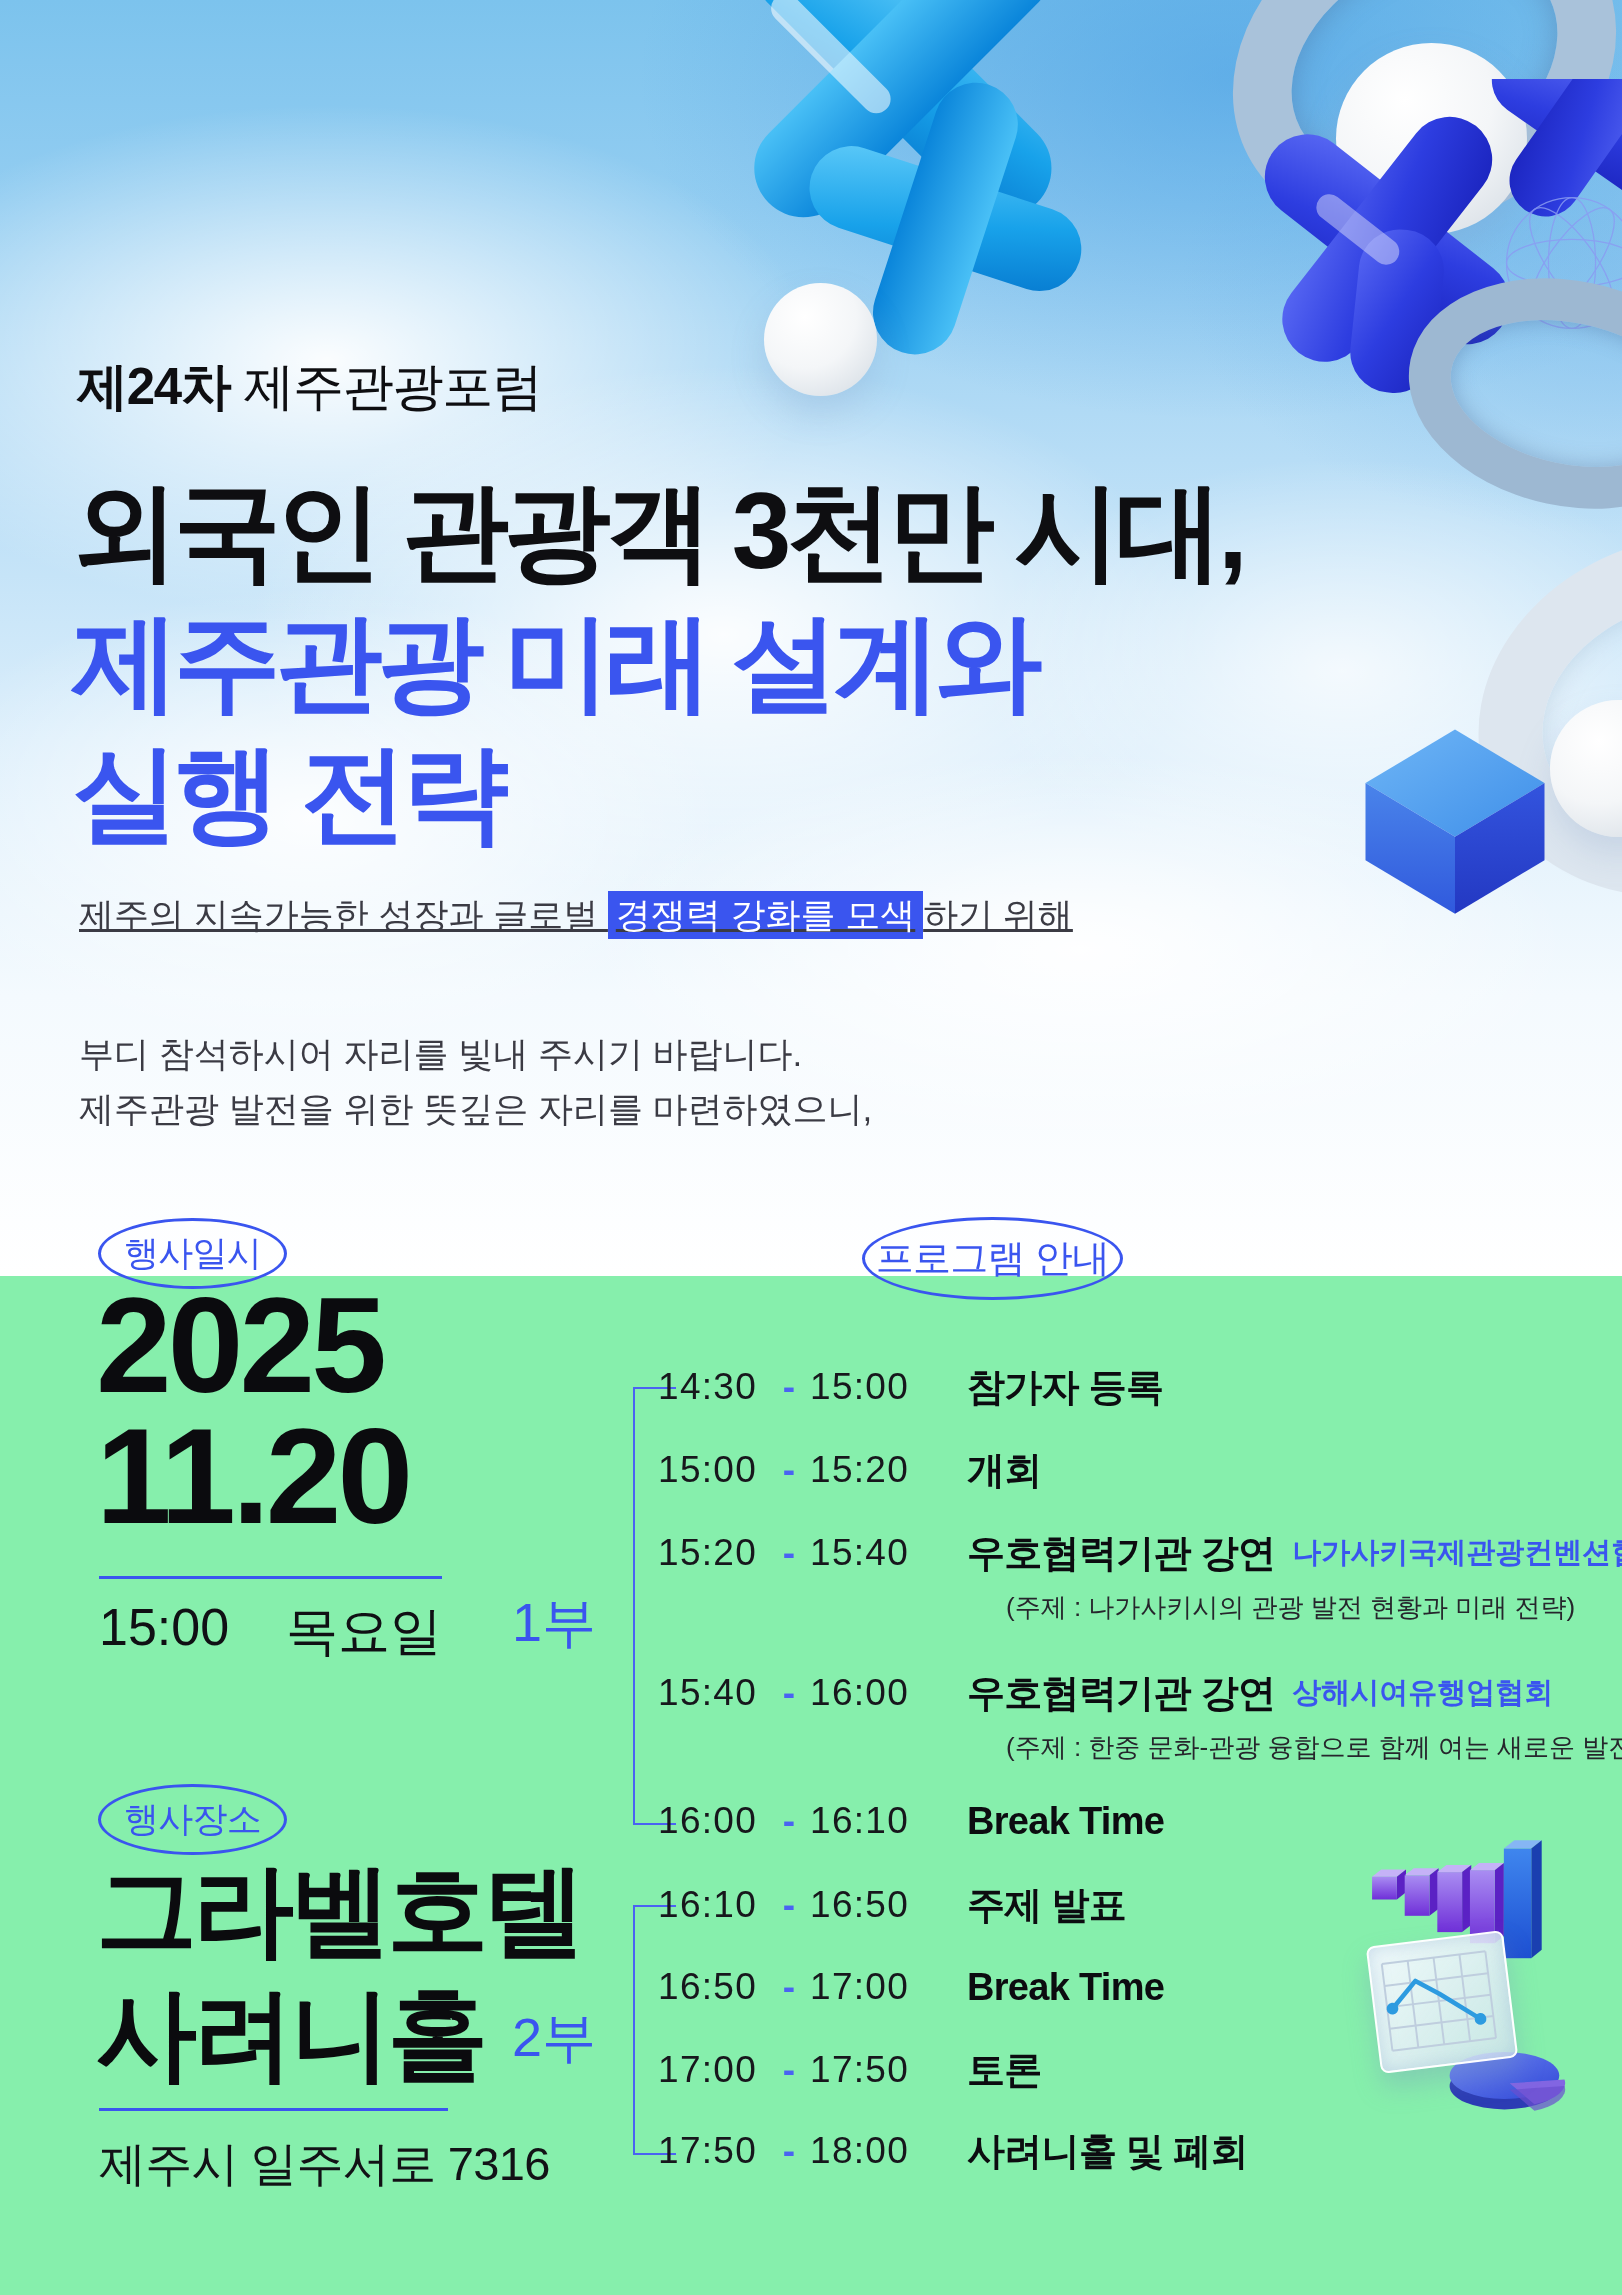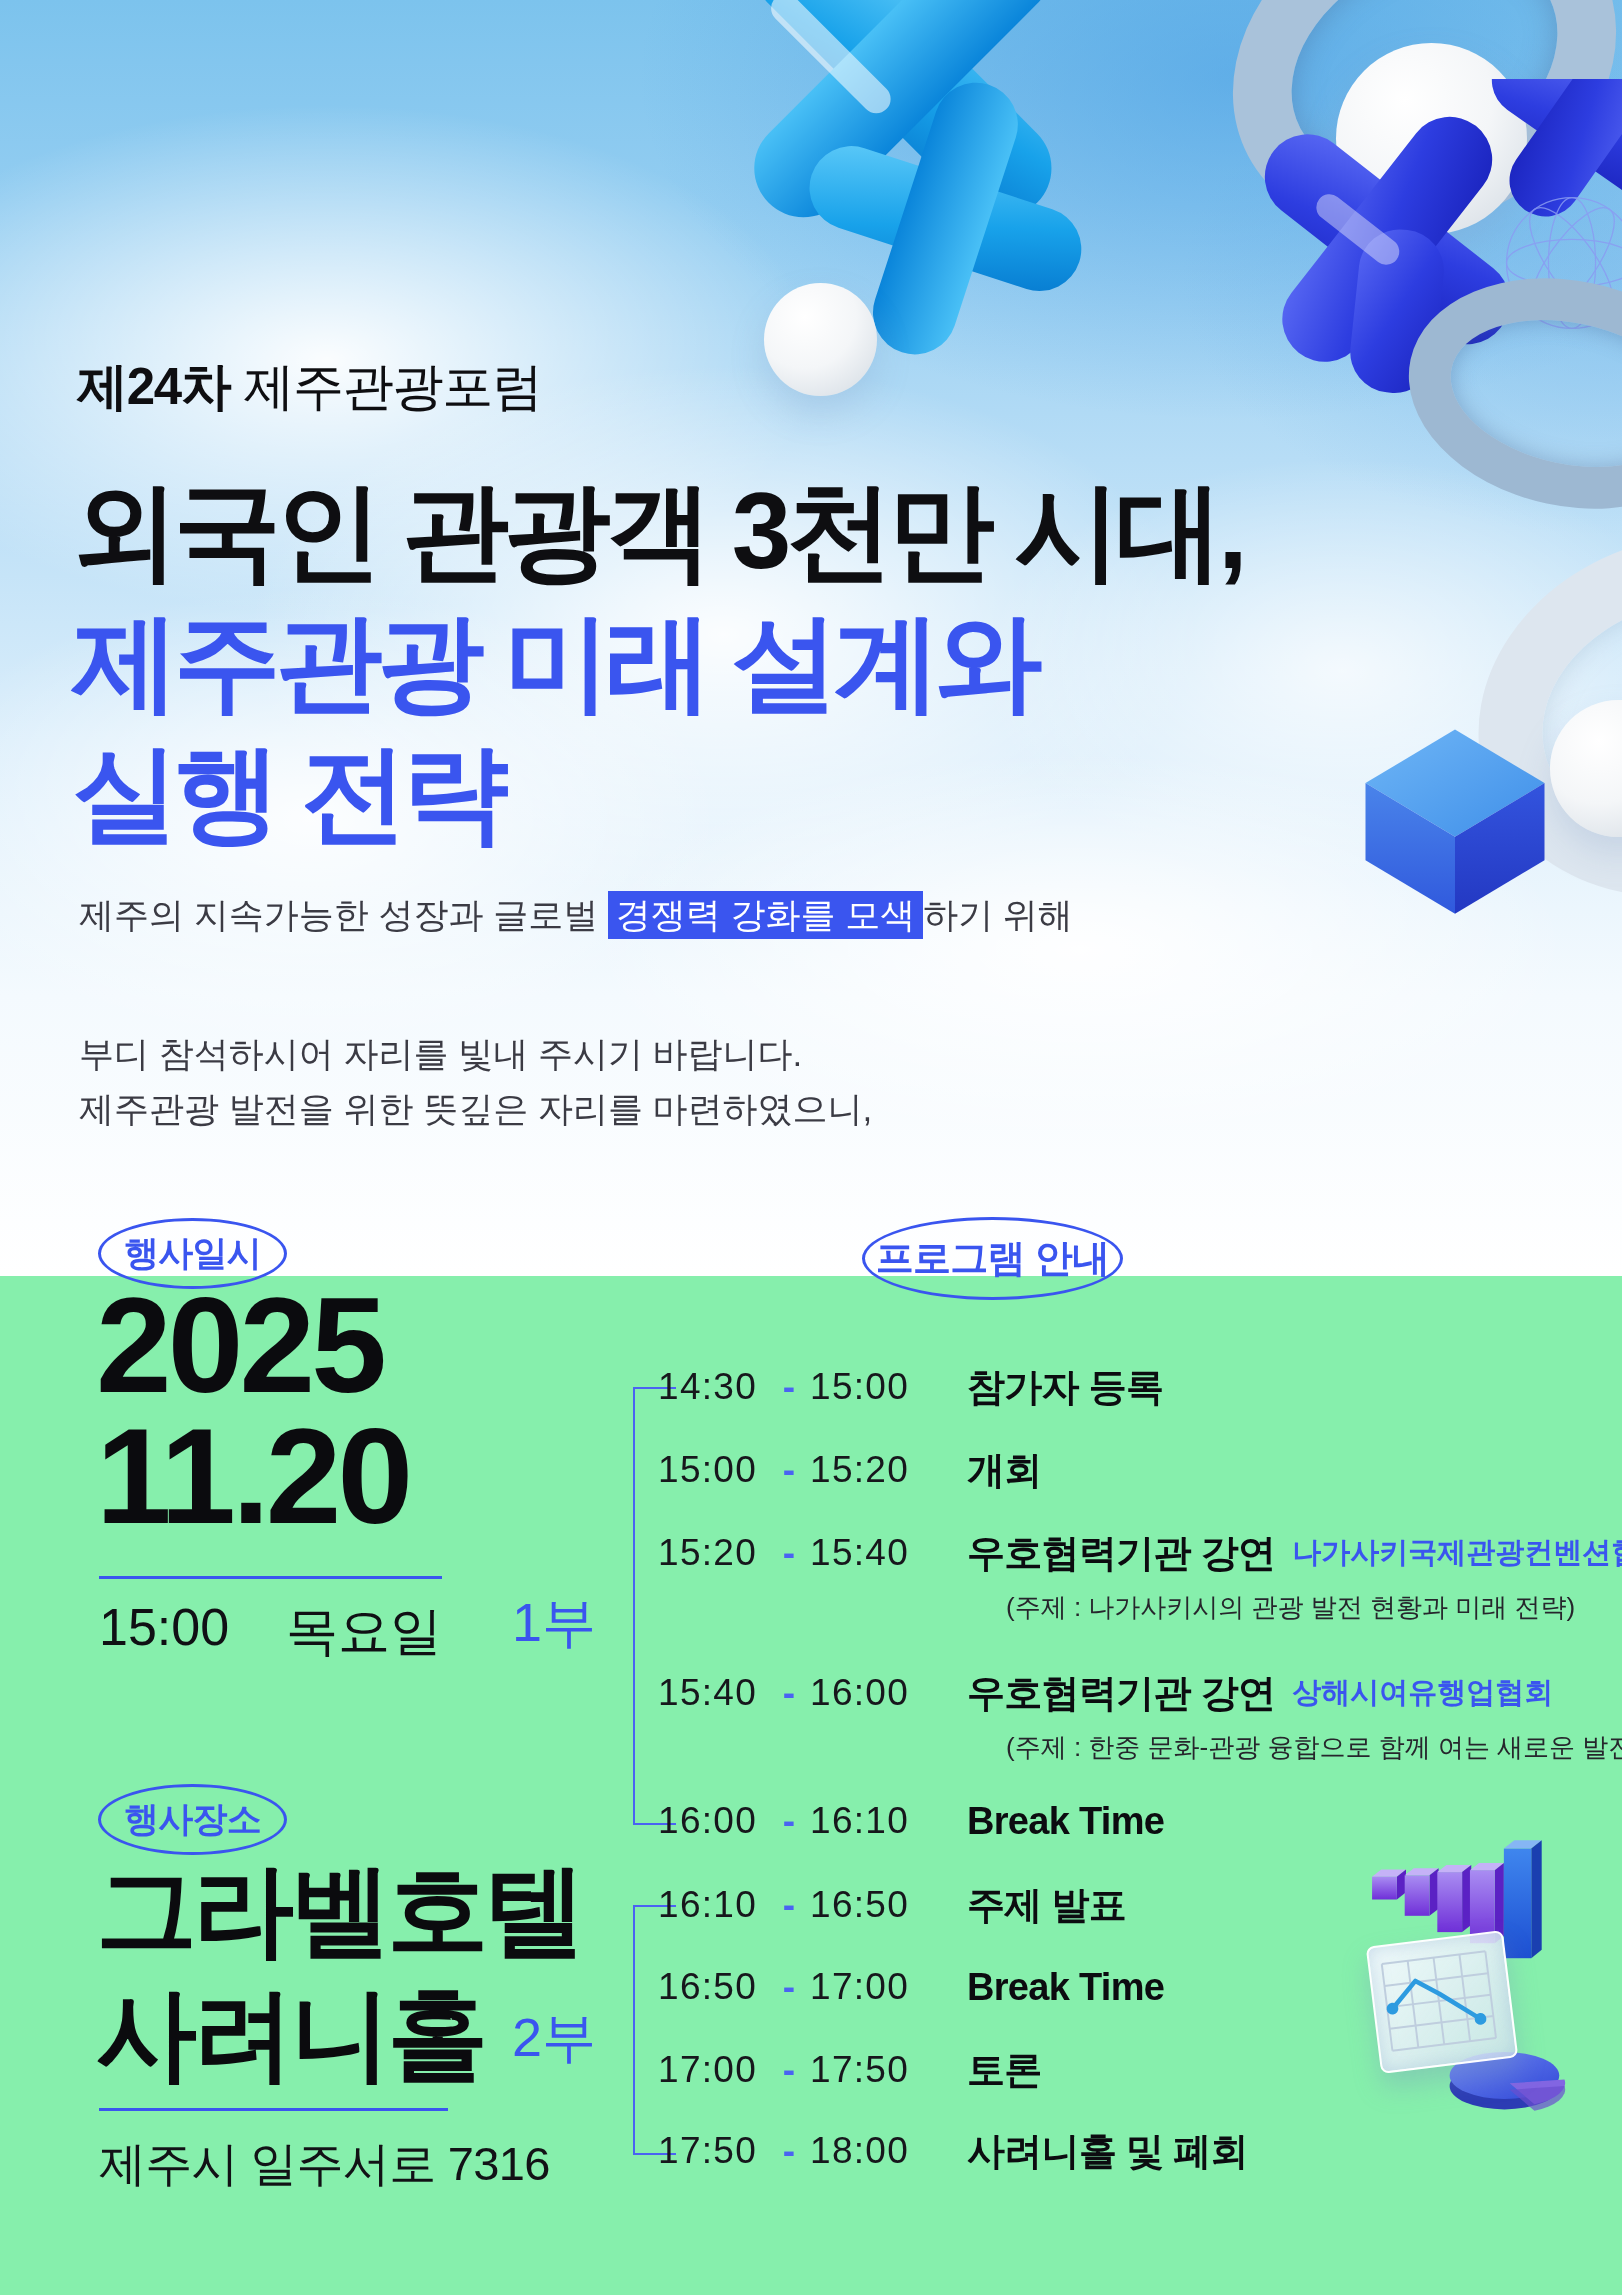--- a/index.html
+++ b/index.html
@@ -42,28 +42,28 @@
     box-shadow:inset 0 0 26px rgba(140,165,195,0.35); transform:rotate(-16deg);}
 
   
   .abs{position:absolute;}
   .series{left:77px; top:353px; font-size:51px; letter-spacing:-1.3px; color:#0e0e11; z-index:3;}
   .series b{font-weight:700;} .series span{font-weight:500;}
   .title{left:72px; top:466px; font-weight:700; font-size:107px; line-height:131px;
     letter-spacing:-5.2px; z-index:3; white-space:nowrap;}
   .title .t1{color:#0e0e11;} .title .t2,.title .t3{color:#3a55ef;}
   .para{z-index:3; font-size:35px; color:#3b3b44; white-space:nowrap;}
-  .para.p1{left:79px; top:881px; line-height:68px;}
+  .para.p1{left:79px; top:881px; line-height:68px;text-decoration:underline;}
   .para.p2{left:79px; top:1026px; line-height:55px;}
   .hl{background:#3a55ef; color:#ffffff; padding:3.9px 7.9px 5.2px;}
   .pbold{font-weight:700; color:#232329;}
 
   .oval{position:absolute; border:3.3px solid #3a55ef; border-radius:50%;
     display:flex; align-items:center; justify-content:center;
-    color:#3a55ef; z-index:3; font-weight:700; letter-spacing:-0.7px;}
+    color:#3a55ef; z-index:3; font-weight:400; letter-spacing:-0.7px;}
   .oval.date{left:98px; top:1218px; width:183px; height:65px; font-size:35px;}
   .oval.venue{left:98px; top:1784px; width:183px; height:65px; font-size:35px;}
   .oval.program{left:862px; top:1217px; width:255px; height:77px; font-size:38px;}
 
   .bigdate{left:96px; top:1280px; font-size:136px; font-weight:700; color:#0b0b0e;
     line-height:131px; letter-spacing:-3.9px; z-index:3;}
   .rule{position:absolute; height:2.6px; background:#3a55ef; z-index:3;}
   .rule.r1{left:99px; top:1576px; width:343px;}
   .rule.r2{left:99px; top:2108px; width:349px;}
   .timeweek{left:99px; top:1597px; width:343px; display:flex; justify-content:space-between;

